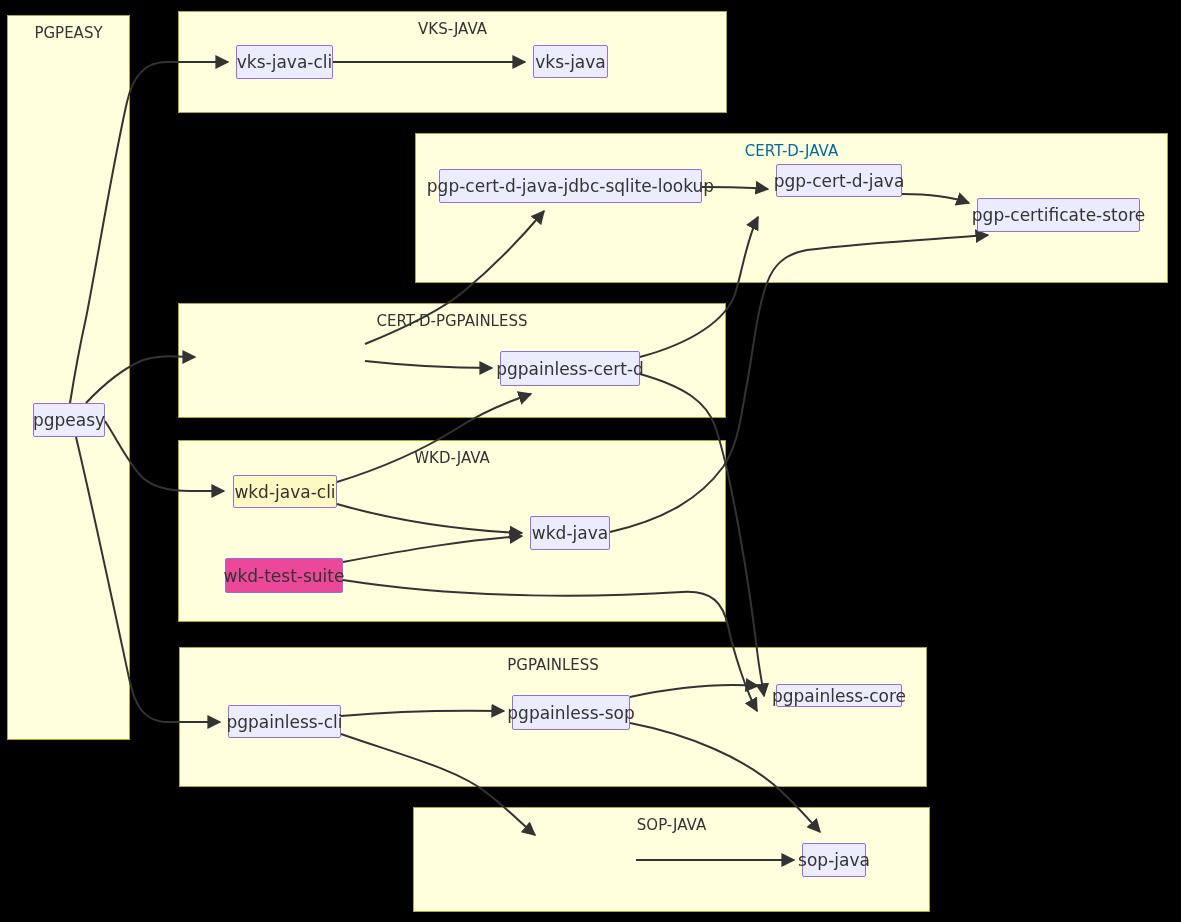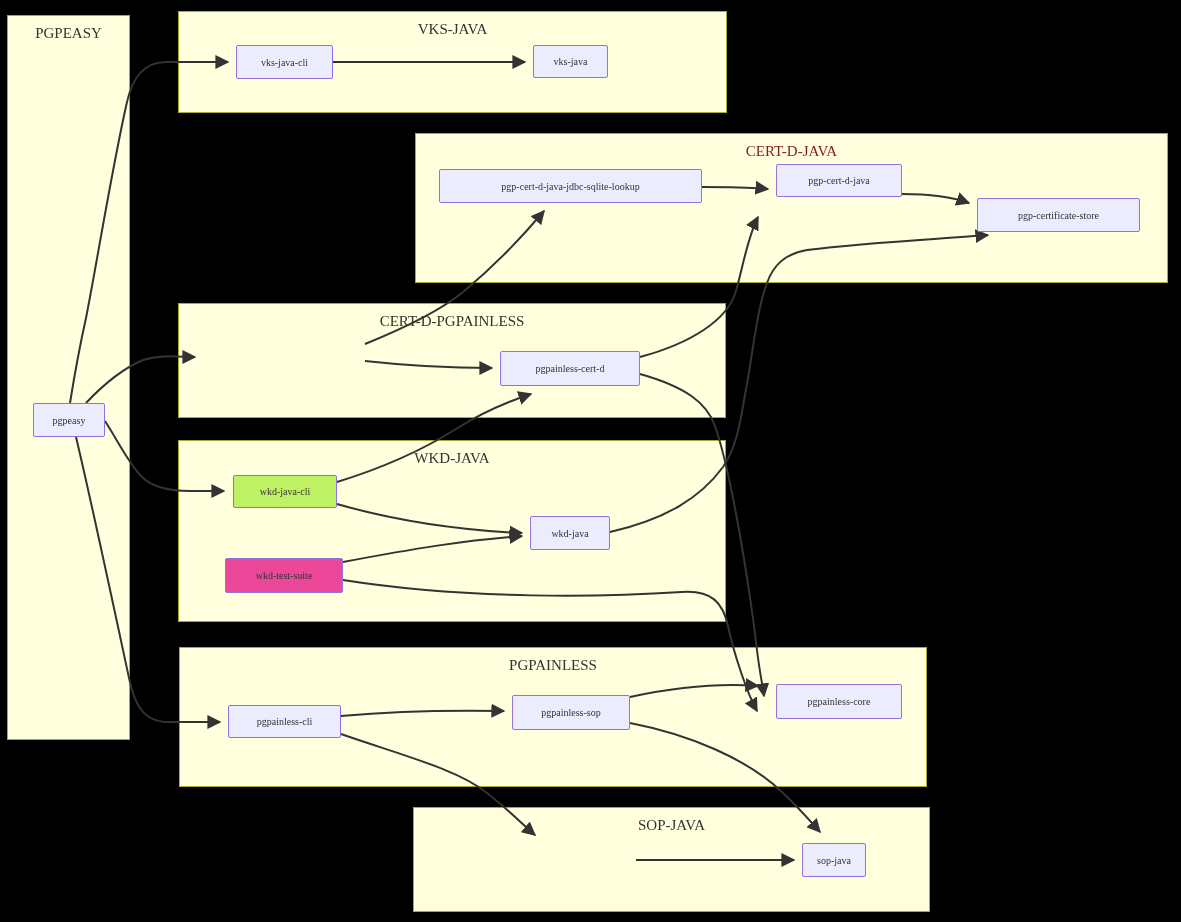--- a/index.html
+++ b/index.html
@@ -2,28 +2,28 @@
 <html><head>
 <meta charset="utf-8">
 <style>
   html,body{margin:0;padding:0;background:#000;}
   #stage{position:relative;width:1181px;height:922px;background:#000;overflow:hidden;
          font-family:"DejaVu Sans","Liberation Sans",sans-serif;}
   .container{position:absolute;box-sizing:border-box;z-index:1;}
   .container-label{position:absolute;top:7px;left:0;width:100%;text-align:center;
          font-size:15px;line-height:20px;white-space:nowrap;}
   .node{position:absolute;box-sizing:border-box;z-index:3;display:flex;align-items:center;
-        justify-content:center;font-size:10px;white-space:nowrap;border-radius:2px;}
+        justify-content:center;font-size:17px;white-space:nowrap;border-radius:2px;}
   #edges{position:absolute;left:0;top:0;z-index:2;}
   #edges path.edge{fill:none;stroke-width:2px;}
 </style>
 </head>
 <body>
 
-<div id="stage" style="background: rgb(0, 0, 0); font-family: Liberation Serif, serif;">
+<div id="stage" style="background: rgb(0, 0, 0);">
   <svg id="edges" width="1181" height="922">
     <defs>
       <marker id="arrowhead" viewBox="0 0 10 10" refX="9" refY="5" markerWidth="7" markerHeight="7" orient="auto">
         <path d="M0,0 L10,5 L0,10 z" fill="#333333"></path>
       </marker>
     </defs>
     <g id="edge-group">
         <path class="edge" d="M70,403 C74,378 80,345 86,318 C96,268 112,168 127,102 C132,80 142,62 166,62 L228,62" stroke="#333333" marker-end="url(#arrowhead)"></path>
         <path class="edge" d="M86,403 C103,385 124,368 143,360 C161,354 180,357 195,357" stroke="#333333" marker-end="url(#arrowhead)"></path>
         <path class="edge" d="M105,421 C118,441 129,464 142,477 C153,488 172,491 190,491 L224,491" stroke="#333333" marker-end="url(#arrowhead)"></path>
@@ -47,21 +47,21 @@
         <path class="edge" d="M636,860 L794,860" stroke="#333333" marker-end="url(#arrowhead)"></path>
       </g>
   </svg>
 <div class="container" style="left: 7px; top: 15px; width: 123px; height: 725px; background: rgb(255, 255, 222); border: 1.5px solid rgb(170, 170, 51);">
       <div class="container-label" style="color: rgb(51, 51, 51);">PGPEASY</div>
     </div>
     <div class="container" style="left: 178px; top: 11px; width: 549px; height: 102px; background: rgb(255, 255, 222); border: 1.5px solid rgb(170, 170, 51);">
       <div class="container-label" style="color: rgb(51, 51, 51);">VKS-JAVA</div>
     </div>
     <div class="container" style="left: 415px; top: 133px; width: 753px; height: 150px; background: rgb(255, 255, 222); border: 1.5px solid rgb(170, 170, 51);">
-      <div class="container-label" style="color: #7f1d1d;">CERT-D-JAVA</div>
+      <div class="container-label" style="color: #0369a1;">CERT-D-JAVA</div>
     </div>
     <div class="container" style="left: 178px; top: 303px; width: 548px; height: 115px; background: rgb(255, 255, 222); border: 1.5px solid rgb(170, 170, 51);">
       <div class="container-label" style="color: rgb(51, 51, 51);">CERT-D-PGPAINLESS</div>
     </div>
     <div class="container" style="left: 178px; top: 440px; width: 548px; height: 182px; background: rgb(255, 255, 222); border: 1.5px solid rgb(170, 170, 51);">
       <div class="container-label" style="color: rgb(51, 51, 51);">WKD-JAVA</div>
     </div>
     <div class="container" style="left: 179px; top: 647px; width: 748px; height: 140px; background: rgb(255, 255, 222); border: 1.5px solid rgb(170, 170, 51);">
       <div class="container-label" style="color: rgb(51, 51, 51);">PGPAINLESS</div>
     </div>
@@ -82,34 +82,34 @@
     </div>
     <div class="node" style="left: 776px; top: 164px; width: 126px; height: 33px; background: rgb(236, 236, 255); border: 1px solid rgb(147, 112, 219); color: rgb(51, 51, 51);">
       <span>pgp-cert-d-java</span>
     </div>
     <div class="node" style="left: 977px; top: 198px; width: 163px; height: 34px; background: rgb(236, 236, 255); border: 1px solid rgb(147, 112, 219); color: rgb(51, 51, 51); text-align: right;">
       <span>pgp-certificate-store</span>
     </div>
     <div class="node" style="left: 500px; top: 351px; width: 140px; height: 35px; background: rgb(236, 236, 255); border: 1px solid rgb(147, 112, 219); color: rgb(51, 51, 51);">
       <span>pgpainless-cert-d</span>
     </div>
-    <div class="node" style="left: 233px; top: 475px; width: 104px; height: 33px; background: #bef264; border: 1px solid rgb(147, 112, 219); color: rgb(51, 51, 51);">
+    <div class="node" style="left: 233px; top: 475px; width: 104px; height: 33px; background: #fef9c3; border: 1px solid rgb(147, 112, 219); color: rgb(51, 51, 51);">
       <span>wkd-java-cli</span>
     </div>
     <div class="node" style="left: 530px; top: 516px; width: 80px; height: 34px; background: rgb(236, 236, 255); border: 1px solid rgb(147, 112, 219); color: rgb(51, 51, 51);">
       <span>wkd-java</span>
     </div>
     <div class="node" style="left: 225px; top: 558px; width: 118px; height: 35px; background: #ec4899; border: 1px solid rgb(147, 112, 219); color: rgb(51, 51, 51);">
       <span>wkd-test-suite</span>
     </div>
     <div class="node" style="left: 228px; top: 705px; width: 113px; height: 33px; background: rgb(236, 236, 255); border: 1px solid rgb(147, 112, 219); color: rgb(51, 51, 51);">
       <span>pgpainless-cli</span>
     </div>
     <div class="node" style="left: 512px; top: 695px; width: 118px; height: 35px; background: rgb(236, 236, 255); border: 1px solid rgb(147, 112, 219); color: rgb(51, 51, 51);">
       <span>pgpainless-sop</span>
     </div>
-    <div class="node" style="left: 776px; top: 684px; width: 126px; height: 35px; background: rgb(236, 236, 255); border: 1px solid rgb(147, 112, 219); color: rgb(51, 51, 51);">
+    <div class="node" style="left: 776px; top: 684px; width: 126px; height: 23px; background: rgb(236, 236, 255); border: 1px solid rgb(147, 112, 219); color: rgb(51, 51, 51);">
       <span>pgpainless-core</span>
     </div>
     <div class="node" style="left: 802px; top: 843px; width: 64px; height: 34px; background: rgb(236, 236, 255); border: 1px solid rgb(147, 112, 219); color: rgb(51, 51, 51);">
       <span>sop-java</span>
     </div>
   </div>
 
 </body></html>

